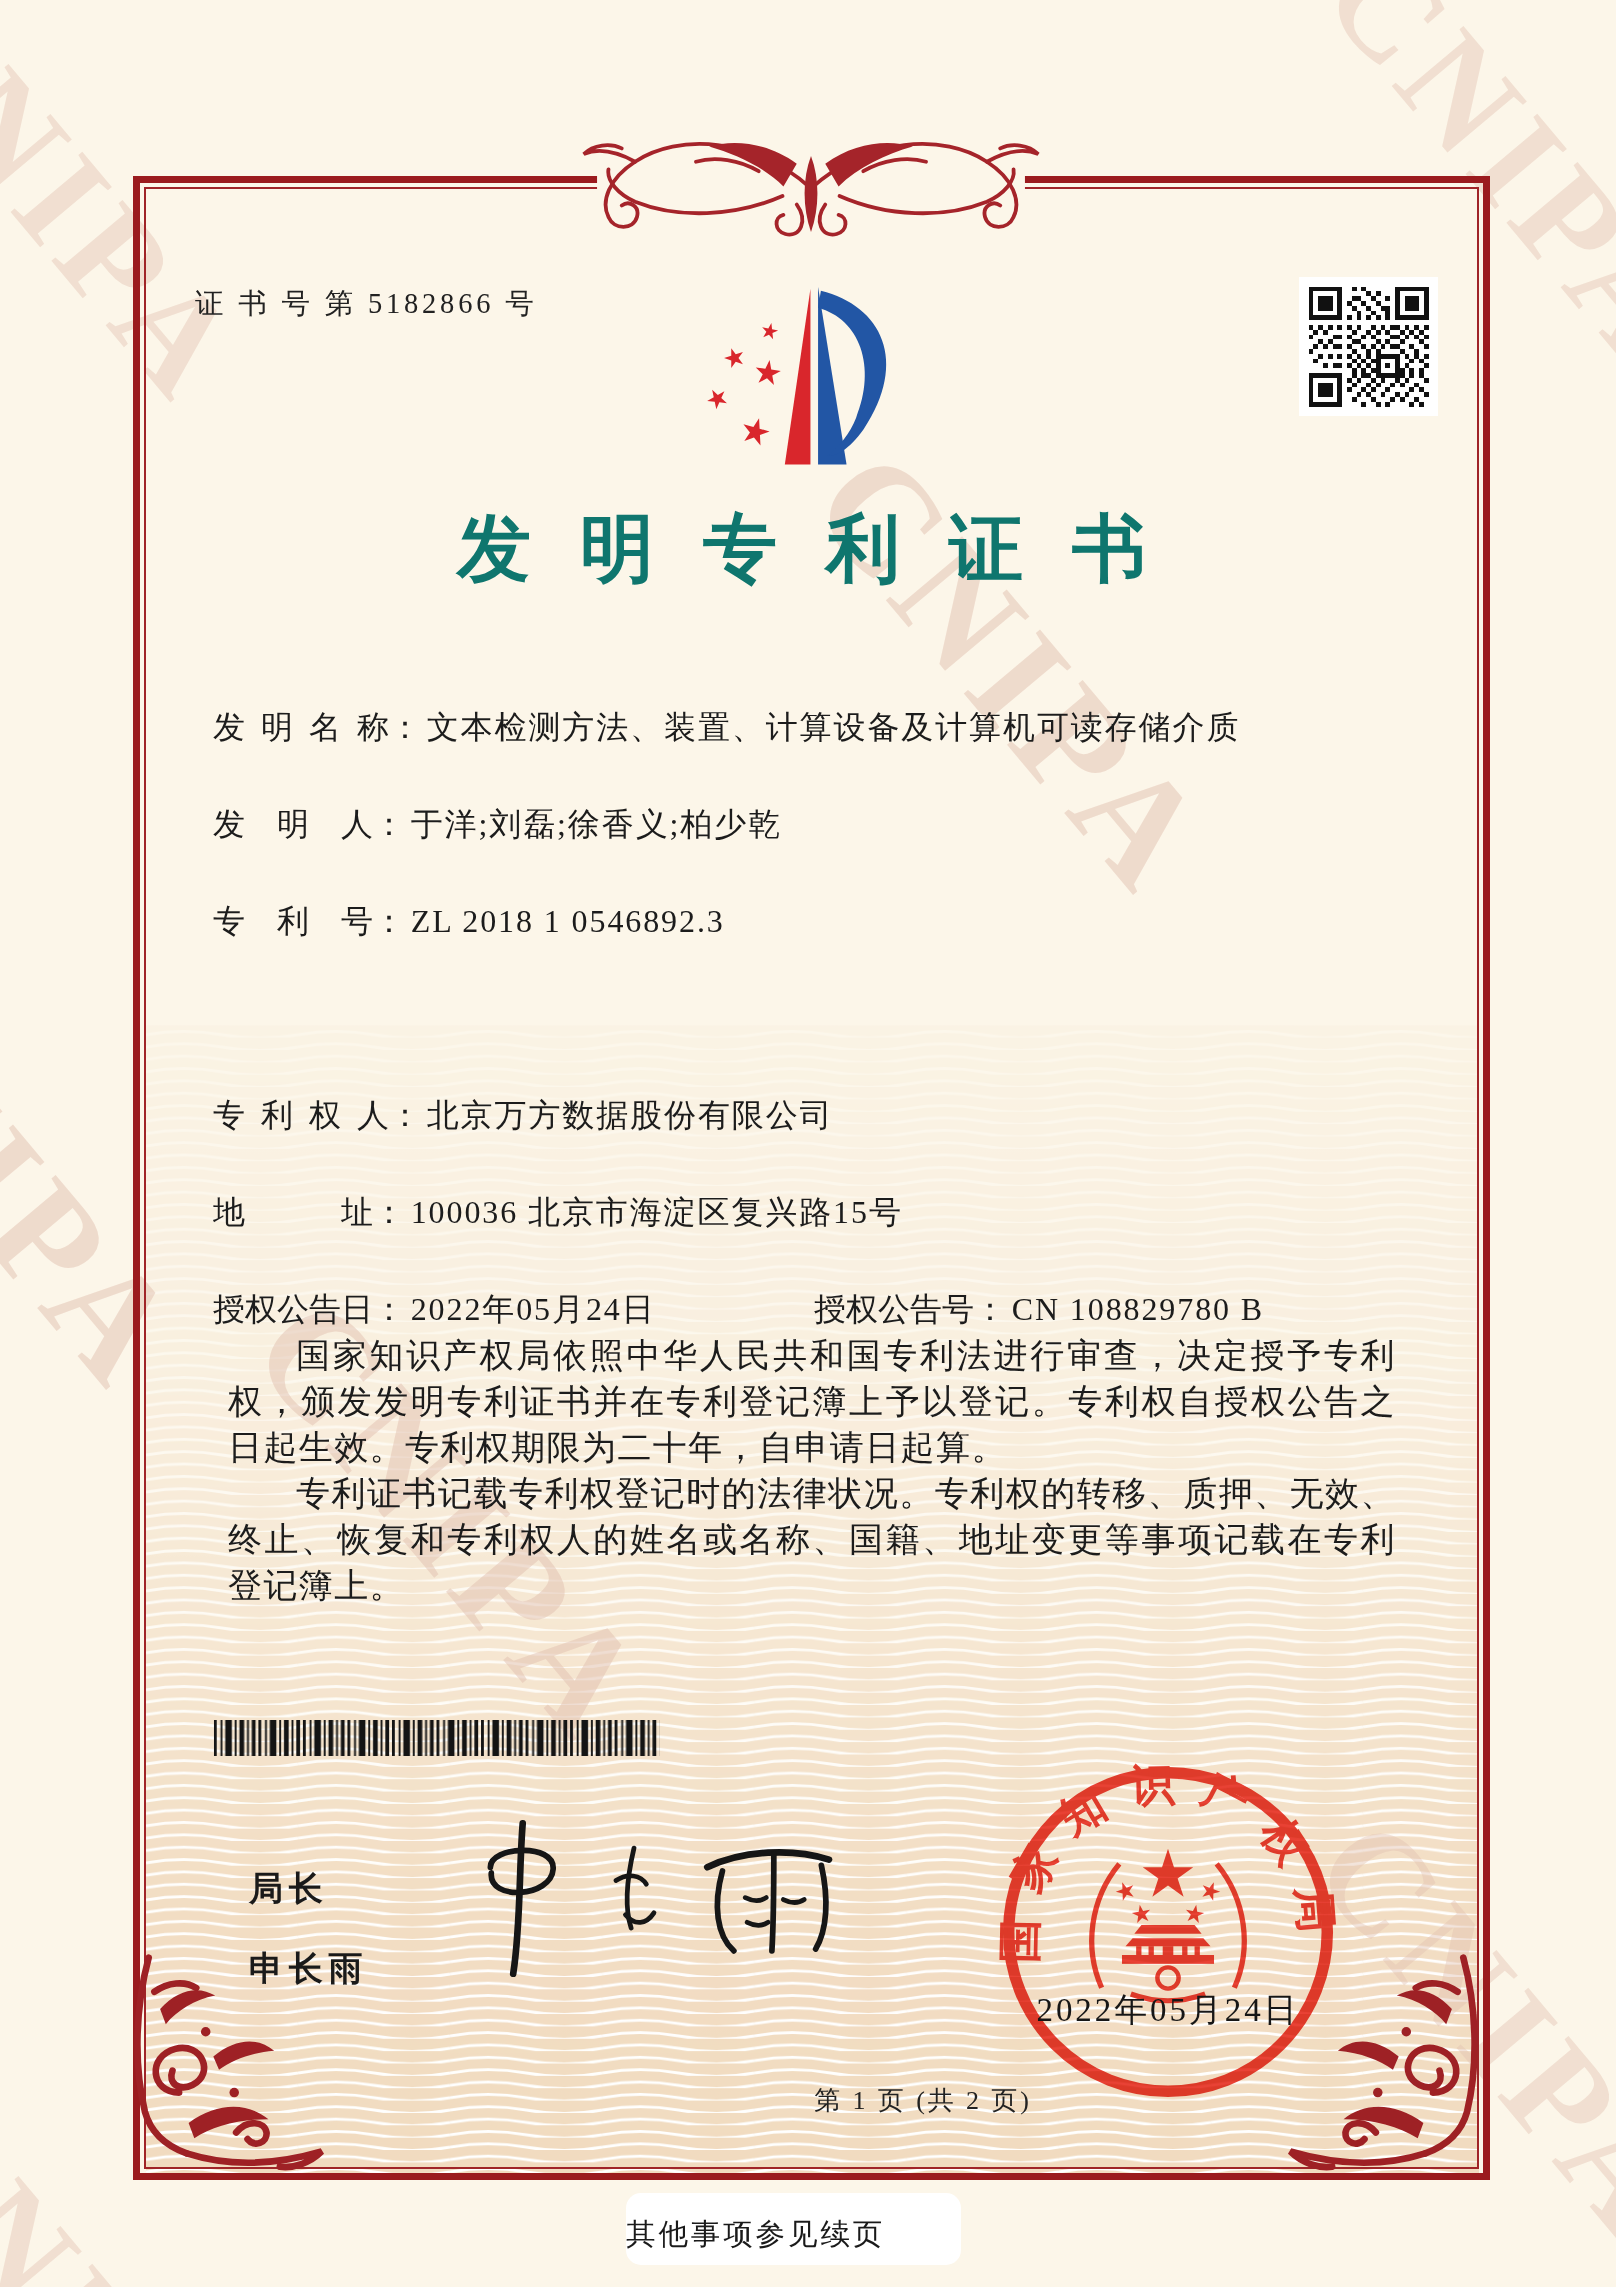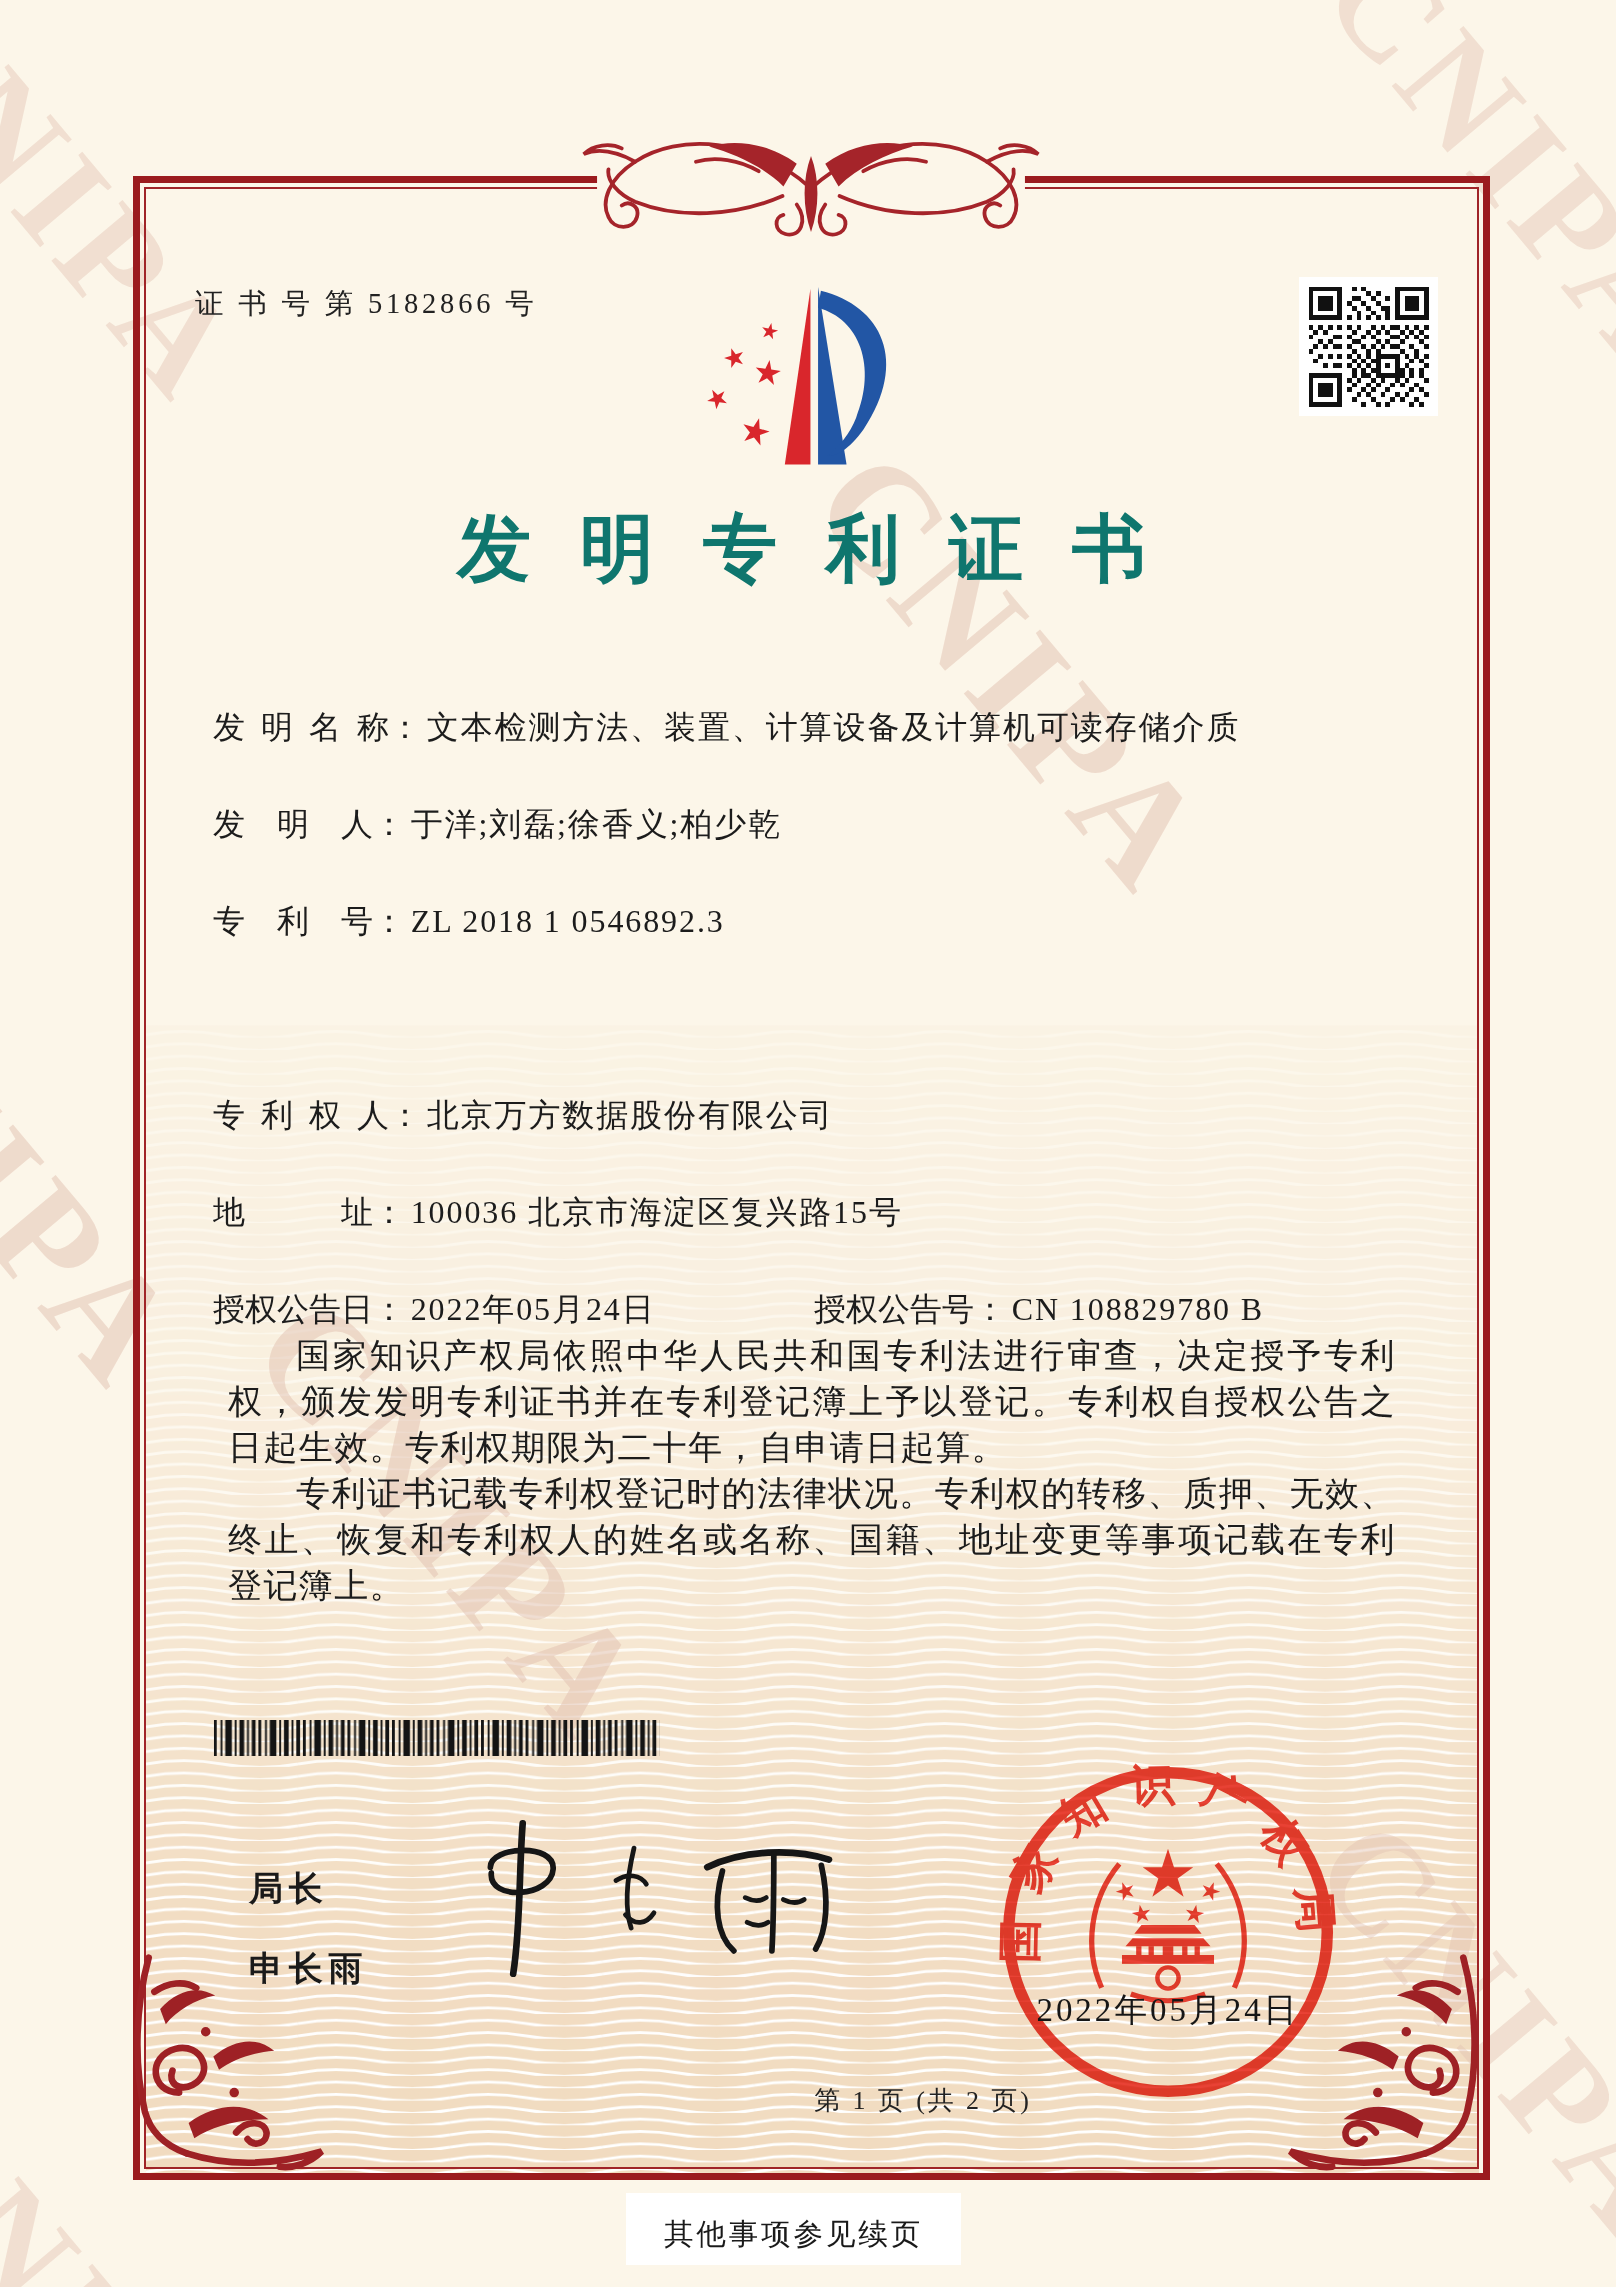--- a/index.html
+++ b/index.html
@@ -65,22 +65,22 @@
   .seal-date{
     position:absolute; left:996px; top:1988px; width:344px; z-index:8;
     text-align:center; font-size:33px; letter-spacing:2.9px; color:#161616;
   }
   .page-info{
     position:absolute; left:133px; top:2083px; width:1580px; z-index:6;
     text-align:center; font-size:26px; letter-spacing:2.9px; color:#222;
   }
   .note{
     position:absolute; left:626px; top:2193px; width:335px; height:72px; z-index:6;
-    background:#ffffff; text-align:center; line-height:82px;
-    font-size:29.5px; letter-spacing:2.9px; color:#1a1a1a;
+    background:#ffffff; text-align:left; line-height:82px;
+    font-size:29.5px; letter-spacing:2.9px; color:#1a1a1a;border-radius:15px;
   }
 </style>
 </head>
 <body>
 
 <div class="page">
 
   <div class="wm small" style="left:-38px; top:-48px;">CNIPA</div>
   <div class="wm small" style="left:1417px; top:-86px;">CNIPA</div>
   <div class="wm" style="left:913px; top:418px;">CNIPA</div>

